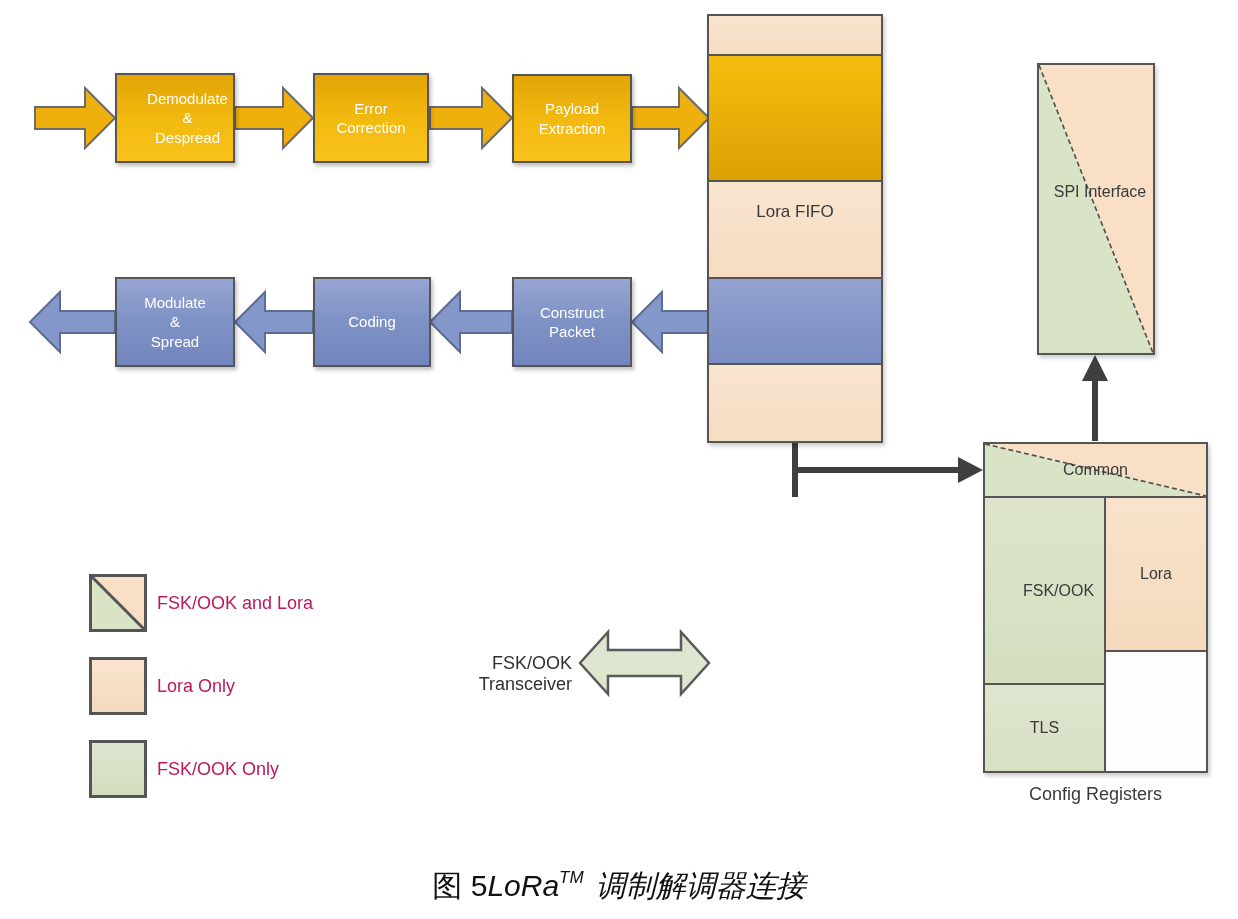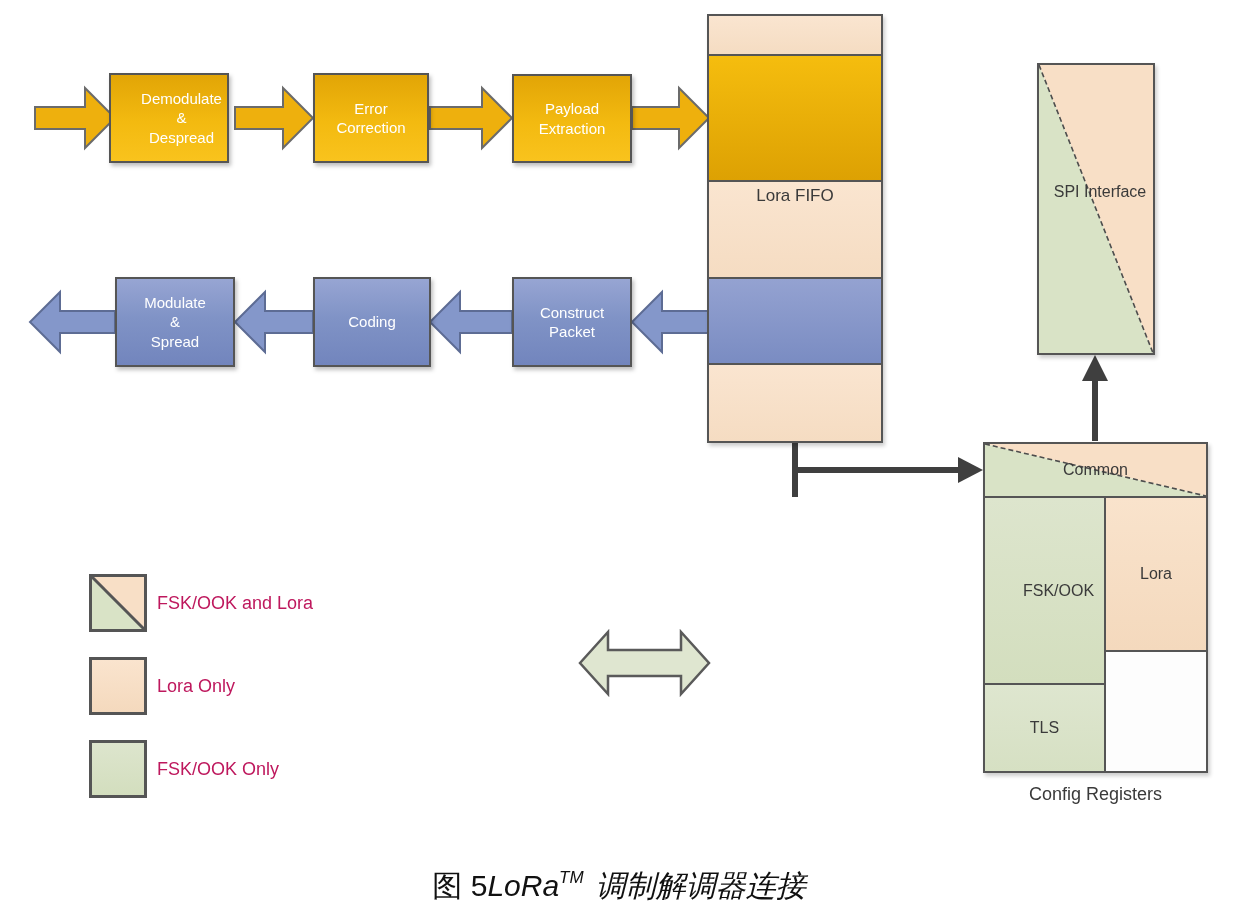--- a/index.html
+++ b/index.html
@@ -24,21 +24,21 @@
   .fifo{
     position:absolute;left:707px;top:14px;width:176px;height:429px;
     box-sizing:border-box;border:2px solid #555555;display:flex;flex-direction:column;
     box-shadow:2px 3px 4px rgba(0,0,0,0.2);
   }
   .fifo .seg{box-sizing:border-box;border-top:2px solid #555555;}
   .fifo .seg:first-child{border-top:none;}
   .seg-peach{background:linear-gradient(180deg,#fae5d0 0%,#f5dcc2 100%);}
   .seg-gold{background:linear-gradient(180deg,#f5bd0e 0%,#dda103 100%);}
   .seg-blue{background:linear-gradient(180deg,#94a2d1 0%,#7añ85bd 100%);background:linear-gradient(180deg,#94a2d1 0%,#7a8cc2 100%);}
-  .seg-label{font-size:17px;color:#3a3a3a;text-align:center;padding-top:4px;}
+  .seg-label{font-size:17px;color:#3a3a3a;text-align:center;padding-top:20px;}
 
   
   .fskfifo{
     position:absolute;left:707px;top:498px;width:176px;height:332px;
     box-sizing:border-box;border:2px solid #555555;
     background:linear-gradient(180deg,#e0e7d2 0%,#d6e0c2 100%);
     display:flex;align-items:center;justify-content:center;
     font-size:17px;color:#3a3a3a;box-shadow:2px 3px 4px rgba(0,0,0,0.2);
   }
 
@@ -119,21 +119,21 @@
       <line x1="795" y1="443" x2="795" y2="497"></line>
       <line x1="792" y1="470" x2="962" y2="470"></line>
       <line x1="1095" y1="441" x2="1095" y2="378"></line>
     </g>
     <g fill="#3f3f3f" stroke="none">
       <polygon points="958,457 983,470 958,483"></polygon>
       <polygon points="1082,381 1095,355 1108,381"></polygon>
     </g>
   </svg>
 
-  <div class="pbox gold" style="left:109px;top:73px;width:120px;height:90px;padding-left:25px;">Demodulate
+  <div class="pbox gold" style="left:115px;top:73px;width:120px;height:90px;padding-left:25px;">Demodulate
 &amp;
 Despread</div>
   <div class="pbox gold" style="left:313px;top:73px;width:116px;height:90px;">Error
 Correction</div>
   <div class="pbox gold" style="left:512px;top:74px;width:120px;height:89px;">Payload
 Extraction</div>
 
   <div class="pbox blue" style="left:115px;top:277px;width:120px;height:90px;">Modulate
 &amp;
 Spread</div>
@@ -145,20 +145,21 @@
     <div class="seg seg-peach" style="height:38px;"></div>
     <div class="seg seg-gold" style="height:126px;"></div>
     <div class="seg seg-peach seg-label" style="height:97px;">
       <span>Lora FIFO</span>
     </div>
     <div class="seg seg-blue" style="height:86px;"></div>
     <div class="seg seg-peach" style="flex:1;"></div>
   </div>
 
 
+  <div class="transceiver-label">FSK/OOK Transceiver</div>
 
   <div class="spi">
     <svg viewBox="0 0 114 288" preserveAspectRatio="none">
       <polygon points="0,0 114,0 114,288" fill="#f8dfc6"></polygon>
       <polygon points="0,0 114,288 0,288" fill="#d9e3c6"></polygon>
       <line x1="0" y1="0" x2="114" y2="288" stroke="#4d4d4d" stroke-width="1.6" stroke-dasharray="5,3"></line>
     </svg>
     <div class="spi-label">SPI Interface</div>
   </div>
 

